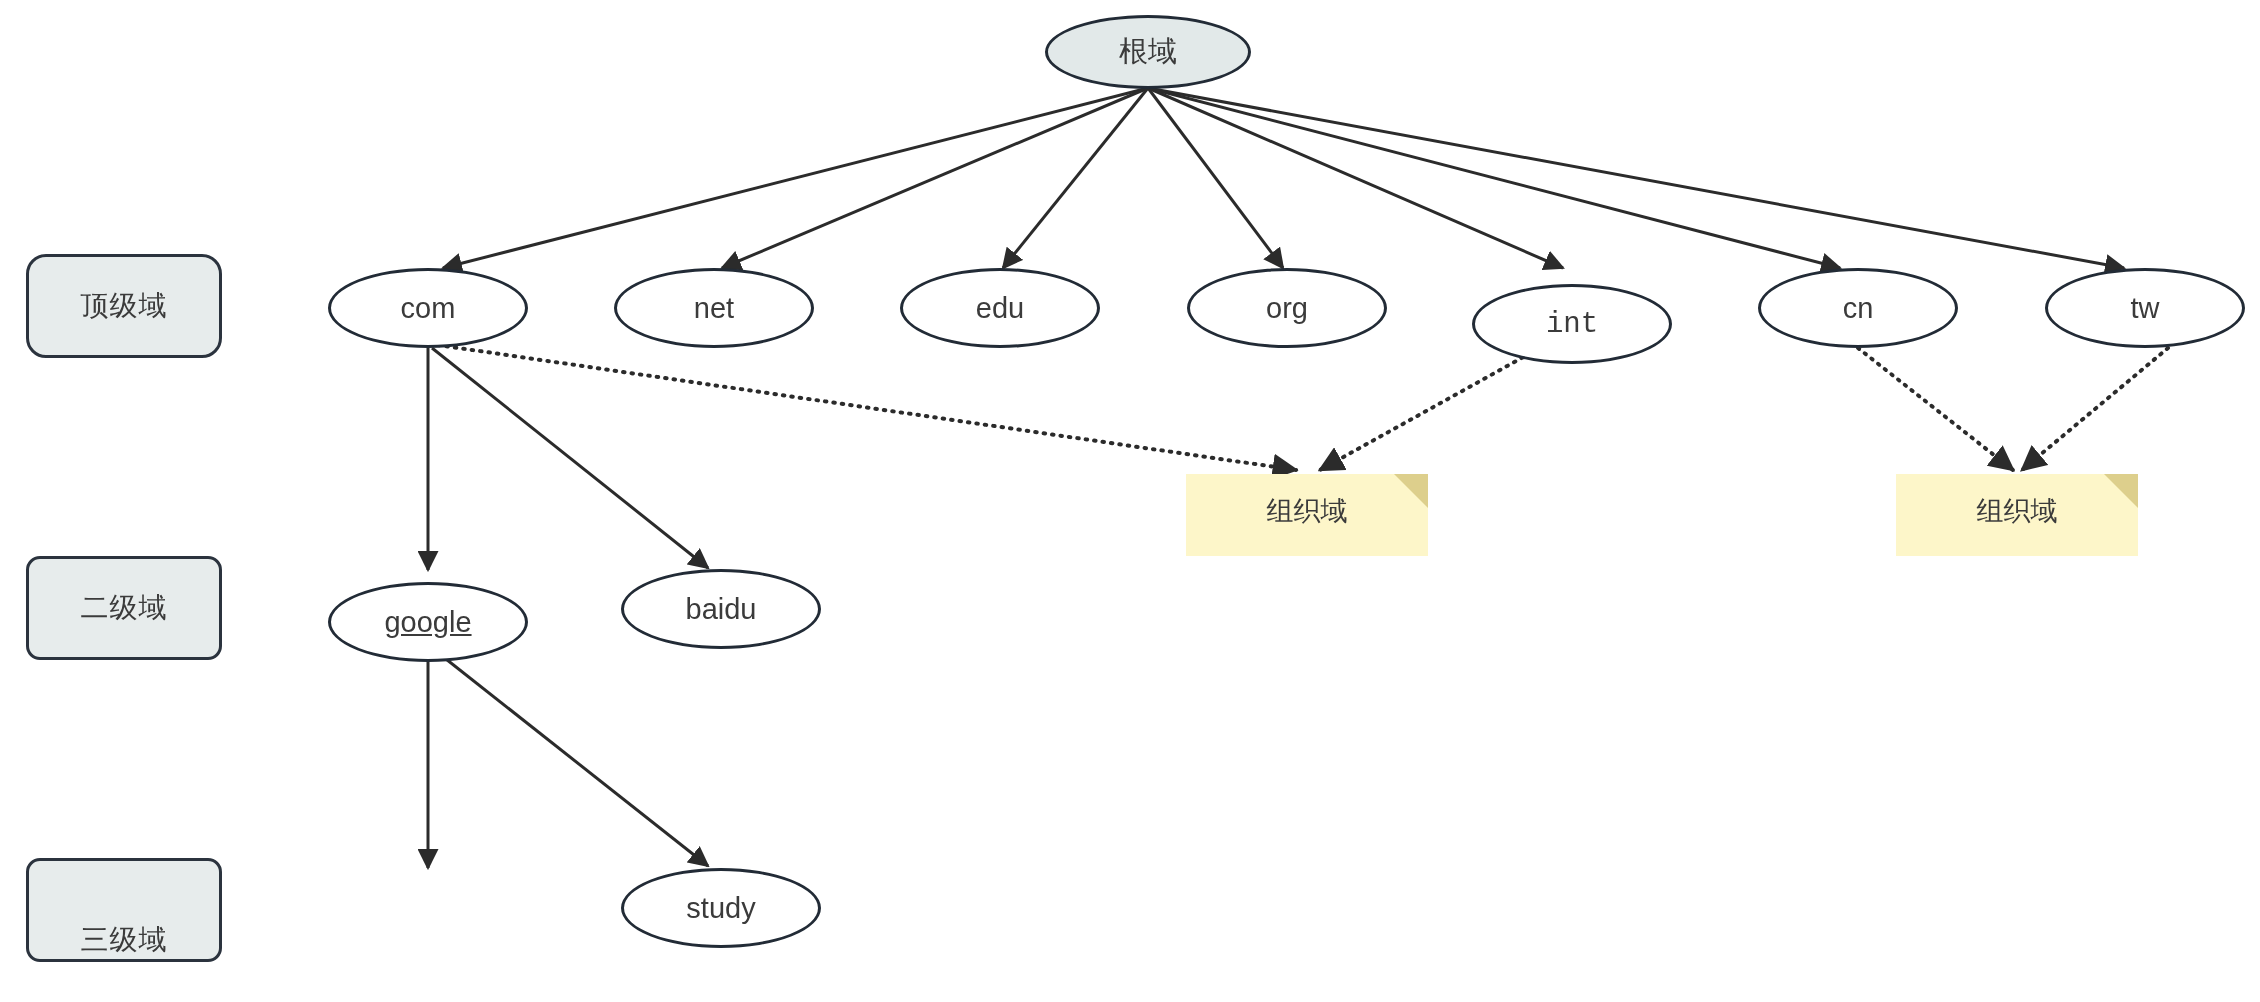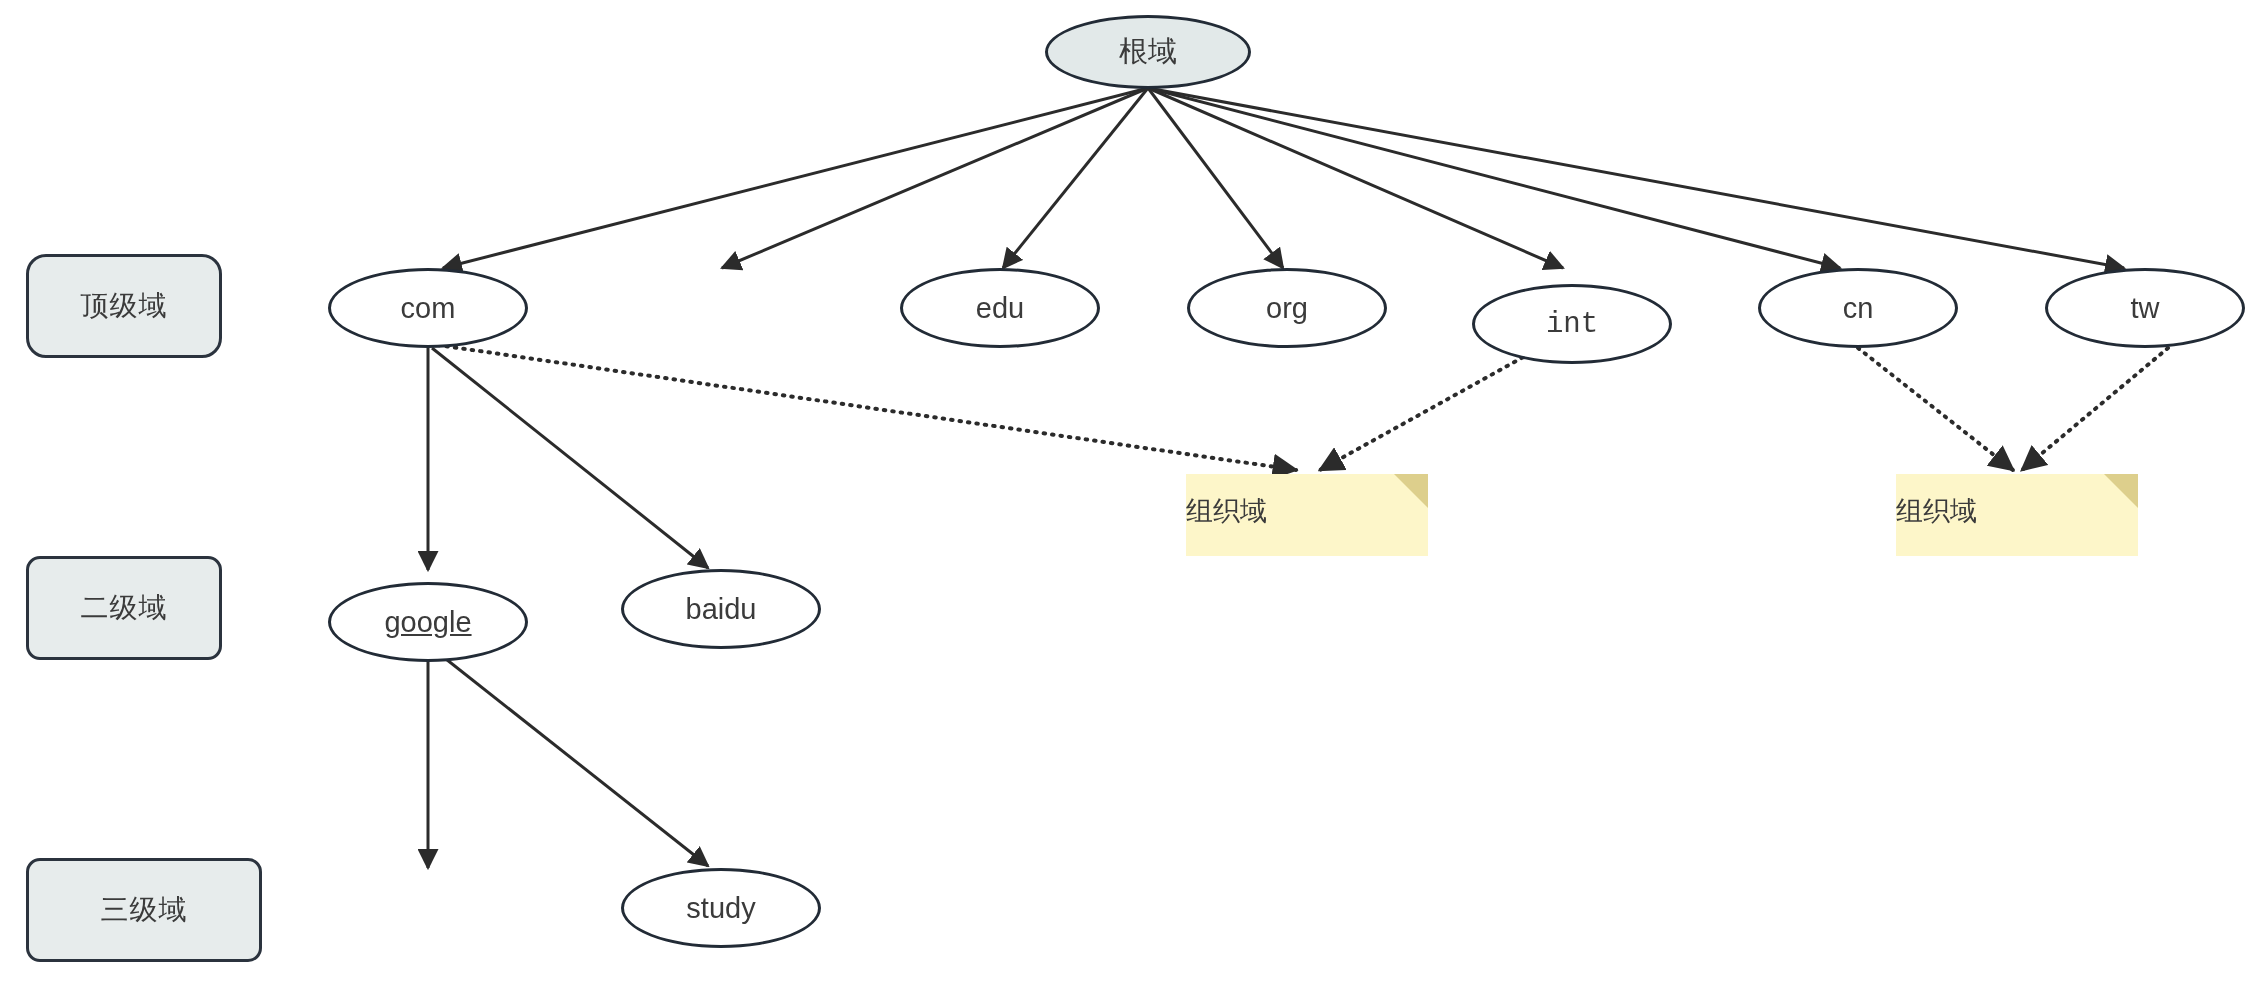--- a/index.html
+++ b/index.html
@@ -62,21 +62,21 @@
     font-size: 29px;
   }
 
   
   .note {
     position: absolute;
     box-sizing: border-box;
     background: #fdf6c9;
     display: flex;
     align-items: center;
-    justify-content: flex-start;
+    justify-content: center;
     color: #3b3b3b;
     font-size: 27px;
   }
   .note .note-label {
     position: relative;
     transform: translateY(-4px);
     z-index: 2;
   }
   .note .fold {
     position: absolute;
@@ -130,30 +130,33 @@
       <line x1="2168" y1="348" x2="2022" y2="470"></line>
     </g>
   </svg>
 
   <div class="level-box" style="left:26px; top:254px; width:196px; height:104px;border-radius:20px;">
     <span>顶级域</span>
   </div>
   <div class="level-box" style="left:26px; top:556px; width:196px; height:104px;">
     <span>二级域</span>
   </div>
-  <div class="level-box" style="left:26px; top:858px; width:236px; height:104px;">
+  <div class="level-box" style="left:26px; top:858px; width:196px; height:104px;align-items:flex-end;">
     <span>三级域</span>
   </div>
 
   <div class="node-ellipse root" style="left:1045px; top:15px; width:206px; height:74px;">
     <span>根域</span>
   </div>
 
   <div class="node-ellipse" style="left:328px; top:268px; width:200px; height:80px;">
     <span>com</span>
+  </div>
+  <div class="node-ellipse" style="left:614px; top:268px; width:200px; height:80px;">
+    <span>net</span>
   </div>
   <div class="node-ellipse" style="left:900px; top:268px; width:200px; height:80px;">
     <span>edu</span>
   </div>
   <div class="node-ellipse" style="left:1187px; top:268px; width:200px; height:80px;">
     <span>org</span>
   </div>
   <div class="node-ellipse" style="left:1472px; top:284px; width:200px; height:80px;font-family:Liberation Mono, monospace;">
     <span>int</span>
   </div>

